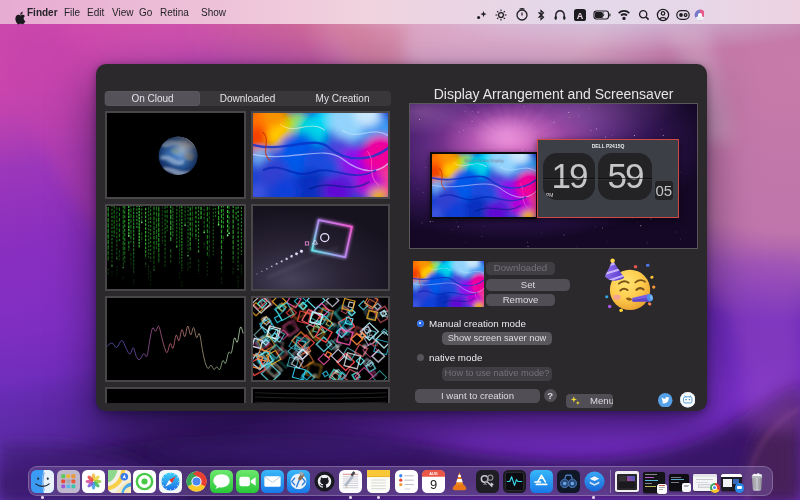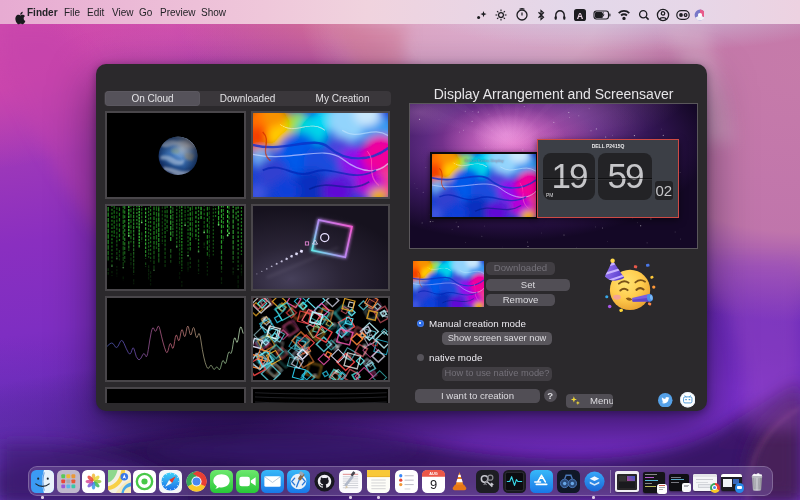--- a/index.html
+++ b/index.html
@@ -52,21 +52,21 @@
 </svg>
     <div id="menubar">
       <svg class="mitem" style="left:14px;top:6px" width="12" height="13" viewBox="0 0 16 18">
         <path fill="#1a1a1e" d="M12.9 9.6c0-2.1 1.7-3.1 1.8-3.2-1-1.4-2.5-1.6-3-1.7-1.3-.1-2.5.8-3.1.8-.6 0-1.6-.8-2.7-.7C4.5 4.8 3.2 5.6 2.5 6.9 1 9.4 2.1 13.2 3.5 15.2c.7 1 1.5 2.1 2.6 2.1 1 0 1.4-.7 2.7-.7 1.3 0 1.6.7 2.7.7 1.1 0 1.8-1 2.5-2 .8-1.2 1.1-2.3 1.1-2.4-.1-.1-2.2-.9-2.2-3.3zM10.8 3.3c.6-.7 1-1.6.9-2.6-.8 0-1.9.6-2.5 1.3-.5.6-1 1.6-.9 2.5 1 .1 1.9-.5 2.5-1.2z"></path>
       </svg>
       <div class="mitem" style="left:27px;font-weight:700;">Finder</div>
       <div class="mitem" style="left:64px;">File</div>
       <div class="mitem" style="left:87px;">Edit</div>
       <div class="mitem" style="left:112px;">View</div>
       <div class="mitem" style="left:139px;">Go</div>
-      <div class="mitem" style="left:160px;">Preview</div>
+      <div class="mitem" style="left:160px;">Retina</div>
       <div class="mitem" style="left:201px;">Show</div>
       <svg class="mitem" style="left:474px;top:3px" width="230" height="18" viewBox="0 0 230 18" fill="none" stroke="#1c1c20" stroke-width="1.3">
 <g transform="translate(8,9)">
           <path stroke="none" fill="#1c1c20" d="M1.5 -4 L2.3 -1.7 L4.6 -0.9 L2.3 -0.1 L1.5 2.2 L0.7 -0.1 L-1.6 -0.9 L0.7 -1.7 Z"></path>
           <circle cx="-3.4" cy="2.6" r="1.5" fill="#1c1c20" stroke="none"></circle>
         </g>
 <g transform="translate(27,9)">
           <circle r="2.4"></circle>
           <g stroke-width="1.1">
             <line x1="0" y1="-5.5" x2="0" y2="-3.7"></line>
@@ -592,21 +592,21 @@
       <style>
 #rptitle{position:absolute;left:313px;top:22px;width:289px;text-align:center;font-size:14px;color:#e6e5e8;}
 #preview{position:absolute;left:313px;top:39px;width:289px;height:146px;border:1px solid #5a575b;background:#1a0b2e;overflow:hidden;}
 .pbtn{position:absolute;background:#514e55;border-radius:4.5px;color:#dddce0;font-size:9.6px;text-align:center;white-space:nowrap;overflow:hidden;}
 .pbtn.dis{background:#413e43;color:#747179;}
 .radio{position:absolute;width:7px;height:7px;border-radius:50%;}
 .rlabel{position:absolute;font-size:9.8px;color:#eceaf0;}
 #thumb{position:absolute;left:317px;top:197px;width:71px;height:46px;overflow:hidden;}
 #thumb svg{width:100%;height:100%;}
 
-.fcard{background:#232326;border-radius:8px;color:#c6c6c9;font-size:35px;font-weight:400;text-align:center;line-height:46px;letter-spacing:-2px;overflow:hidden;}
+.fcard{background:#232326;border-radius:14px;color:#c6c6c9;font-size:35px;font-weight:400;text-align:center;line-height:46px;letter-spacing:-2px;overflow:hidden;}
 .fcard:after{content:"";position:absolute;left:0;right:0;top:54%;height:1px;background:rgba(0,0,0,.55);box-shadow:0 1px 0 rgba(255,255,255,.06);}
 .pm{position:absolute;left:3px;bottom:2px;font-size:5px;letter-spacing:0;line-height:6px;color:#d8d8da;}
 .fsec{position:absolute;left:116.5px;top:40.5px;width:18.5px;height:19.5px;background:#232326;border-radius:3px;color:#c6c6c9;font-size:15px;text-align:center;line-height:19px;}
 </style>
       <div id="rptitle">Display Arrangement and Screensaver Preview</div>
       <div id="preview">
         <svg width="287" height="144" viewBox="0 0 287 144" style="position:absolute;left:0;top:0">
           <defs>
             <radialGradient id="aur1" cx="36%" cy="27%" r="68%">
               <stop offset="0" stop-color="#d055b2"></stop>
@@ -757,21 +757,21 @@
         <div style="position:absolute;left:20px;top:48px;width:108px;height:67px;background:#000;border:2.5px solid #0a0a0c;box-shadow:0 2px 6px rgba(0,0,0,.6)">
           <svg viewBox="0 0 140 88" preserveAspectRatio="none" style="width:100%;height:100%;display:block">
             <use href="#swirl" filter="url(#swsat)"></use>
           </svg>
           <div style="position:absolute;left:0;right:0;top:3.5px;text-align:center;font-size:4px;color:#a898b8;opacity:.65;text-shadow:0 0 2px #000">Built-in Retina Display</div>
         </div>
         <div style="position:absolute;left:127px;top:35px;width:142px;height:79px;background:#3c3f46;border:1px solid #cf4a44;box-shadow:0 2px 7px rgba(0,0,0,.5)">
           <div style="position:absolute;left:0;right:0;top:3px;text-align:center;font-size:5px;font-weight:700;color:#e8e8ea">DELL P2415Q</div>
           <div class="fcard" style="position:absolute;left:5px;top:13px;width:52px;height:47px;">19<span class="pm">PM</span></div>
           <div class="fcard" style="position:absolute;left:60px;top:13px;width:54px;height:47px;">59</div>
-          <div class="fsec">02</div>
+          <div class="fsec">05</div>
         </div>
       </div>
       <div id="thumb"><svg viewBox="0 0 140 88" preserveAspectRatio="none">
           <use href="#swirl" filter="url(#swsat)"></use>
         </svg></div>
       <div class="pbtn dis" style="left:390px;top:198px;width:69px;height:12.5px;line-height:12.5px">Downloaded</div>
       <div class="pbtn" style="left:390px;top:214.5px;width:84px;height:12.5px;line-height:12.5px">Set</div>
       <div class="pbtn" style="left:390px;top:229.5px;width:69px;height:12.5px;line-height:12.5px">Remove</div>
       <svg style="position:absolute;left:504px;top:194px" width="62" height="62" viewBox="0 0 64 64">
 <defs>

